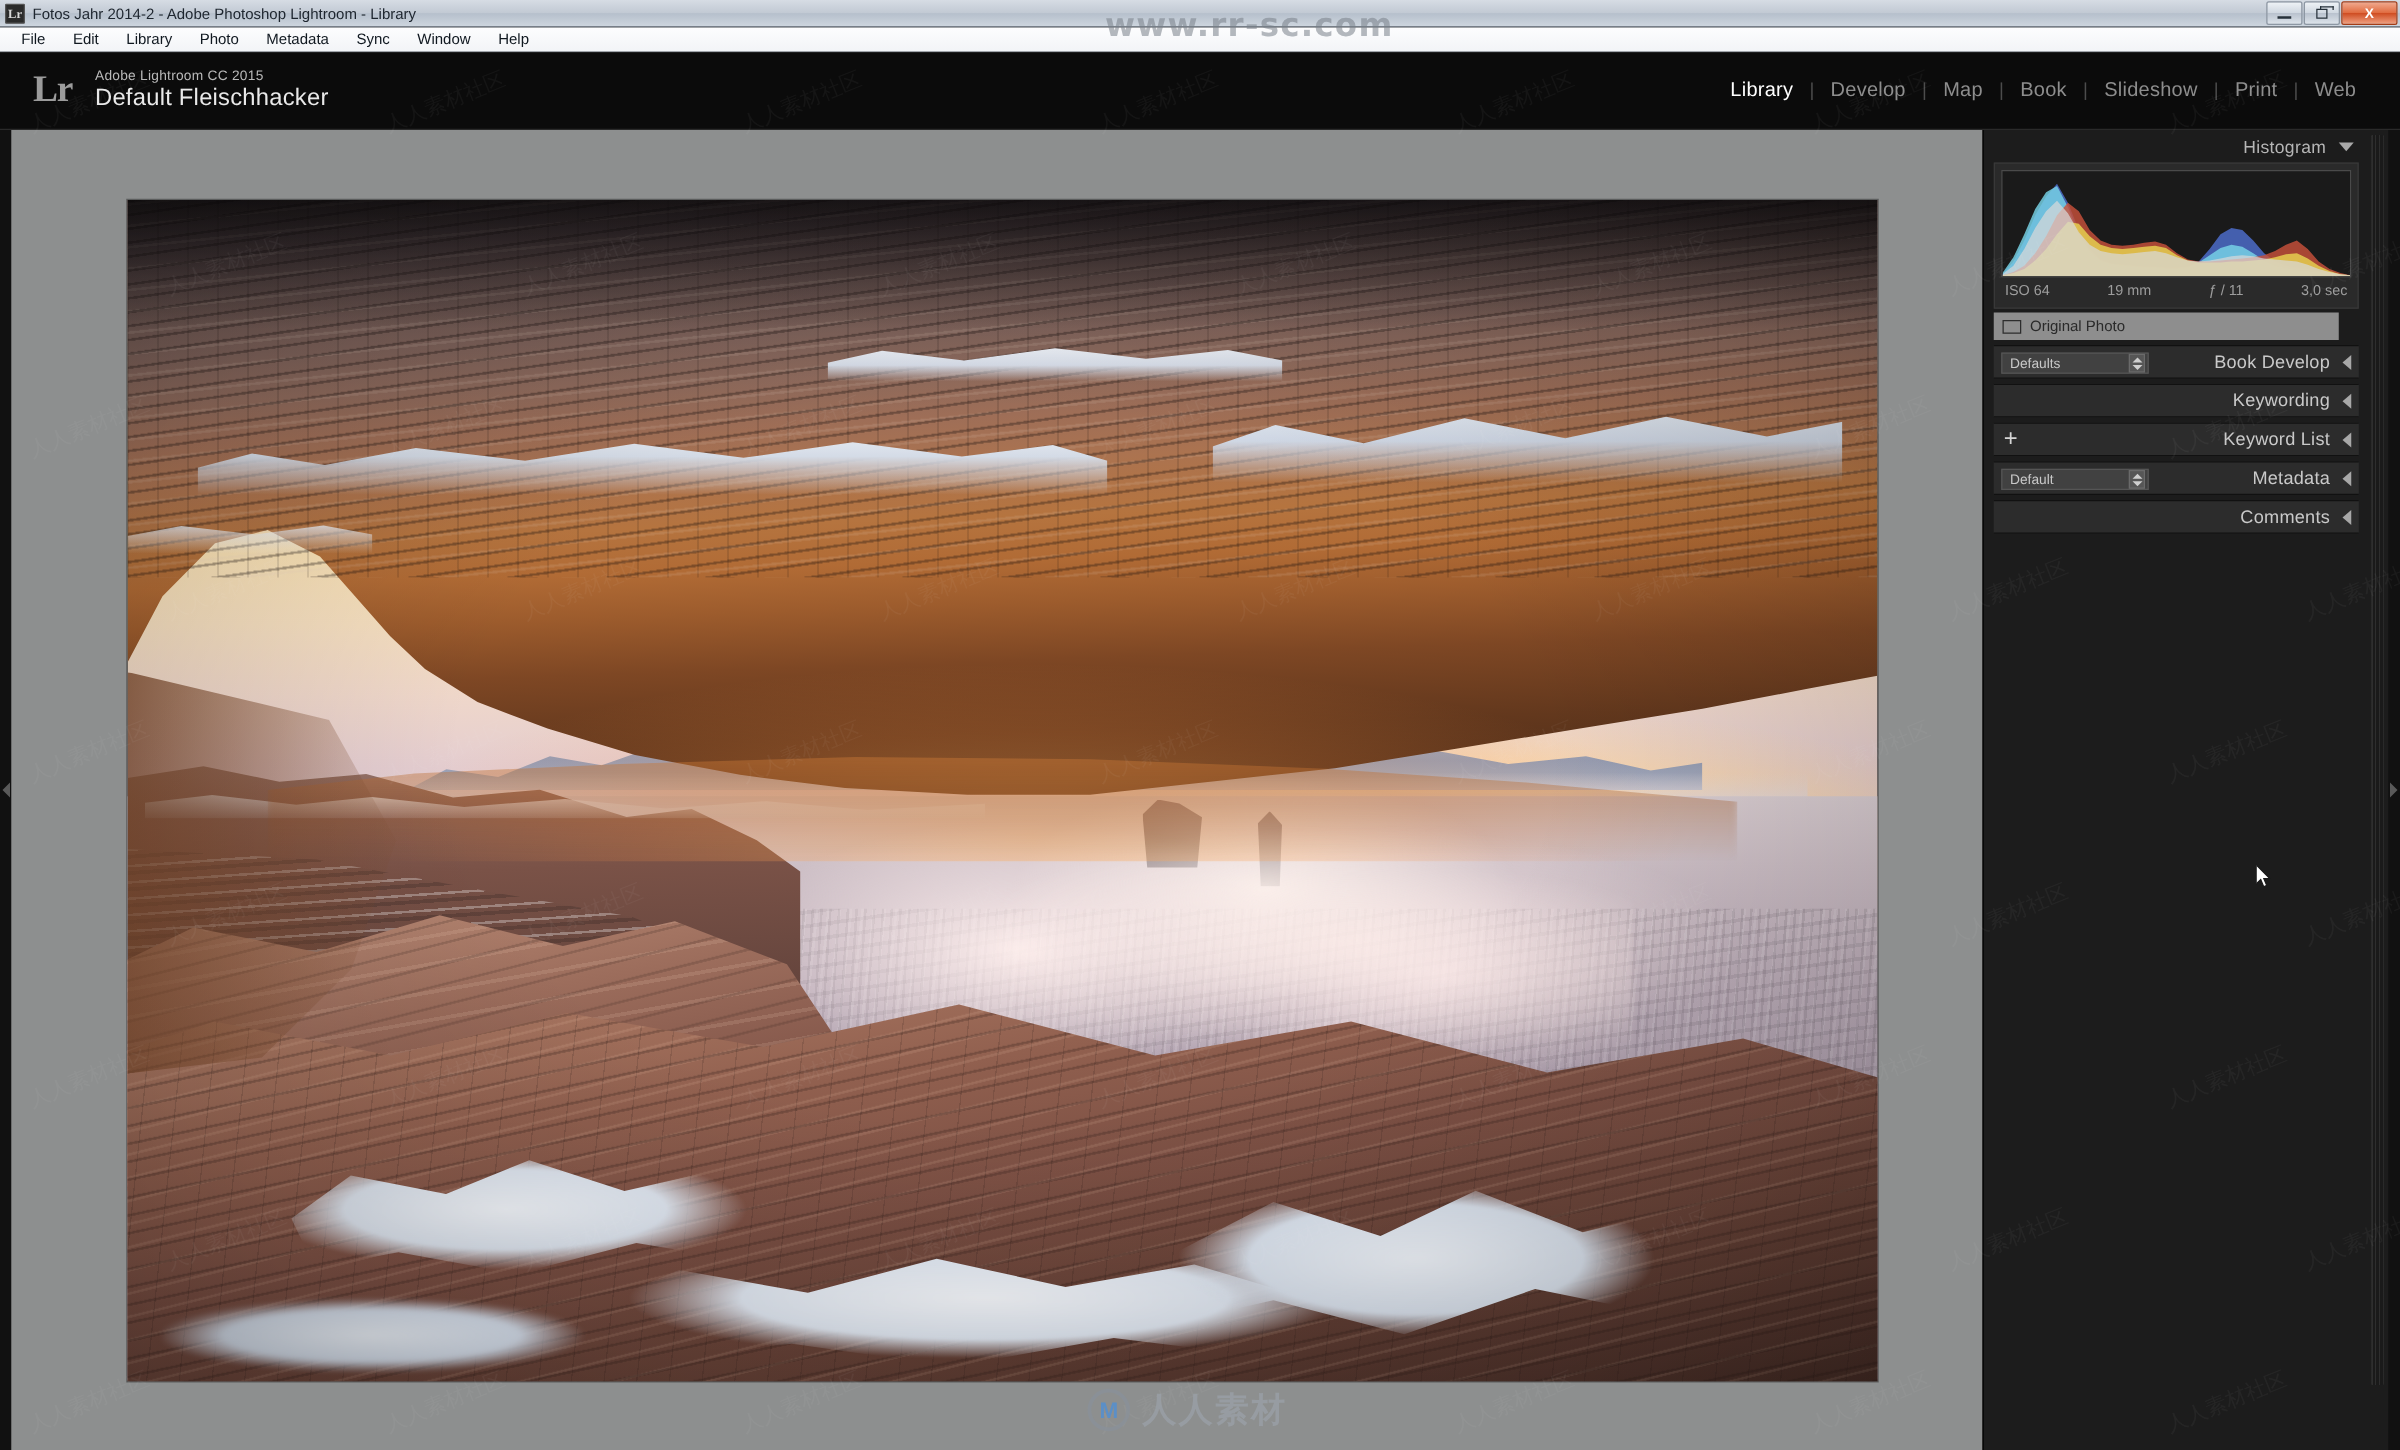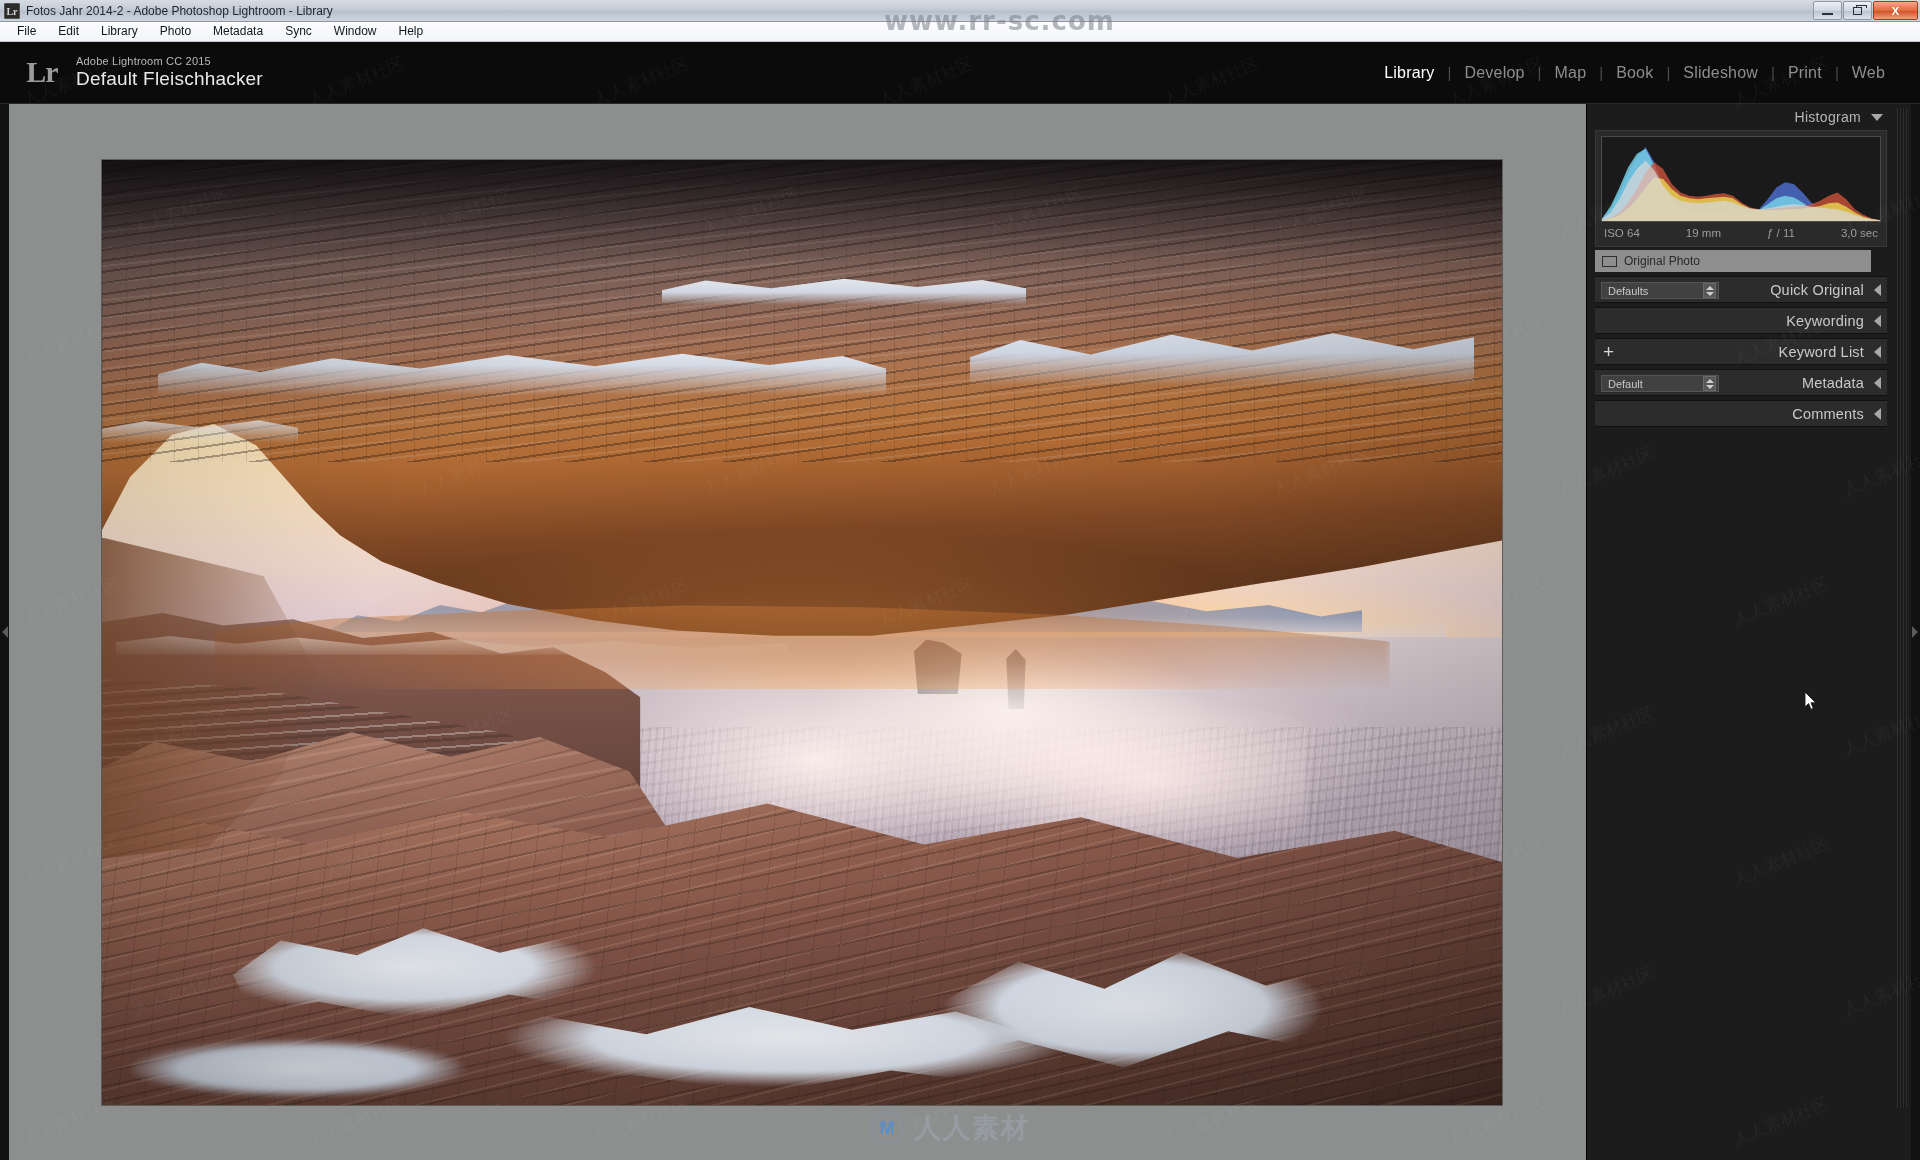--- a/index.html
+++ b/index.html
@@ -653,21 +653,21 @@
           </div>
 
           <div class="prow">
             <div class="pres-select">
               <span class="pres-val">Defaults</span>
               <span class="stepper">
                 <i class="step-up"></i>
                 <i class="step-dn"></i>
               </span>
             </div>
-            <div class="prow-title">Quick Original</div>
+            <div class="prow-title">Book Develop</div>
             <div class="disc-left"></div>
           </div>
 
           <div class="prow">
             <div class="prow-title">Keywording</div>
             <div class="disc-left"></div>
           </div>
 
           <div class="prow">
             <div class="plus-btn">+</div>

